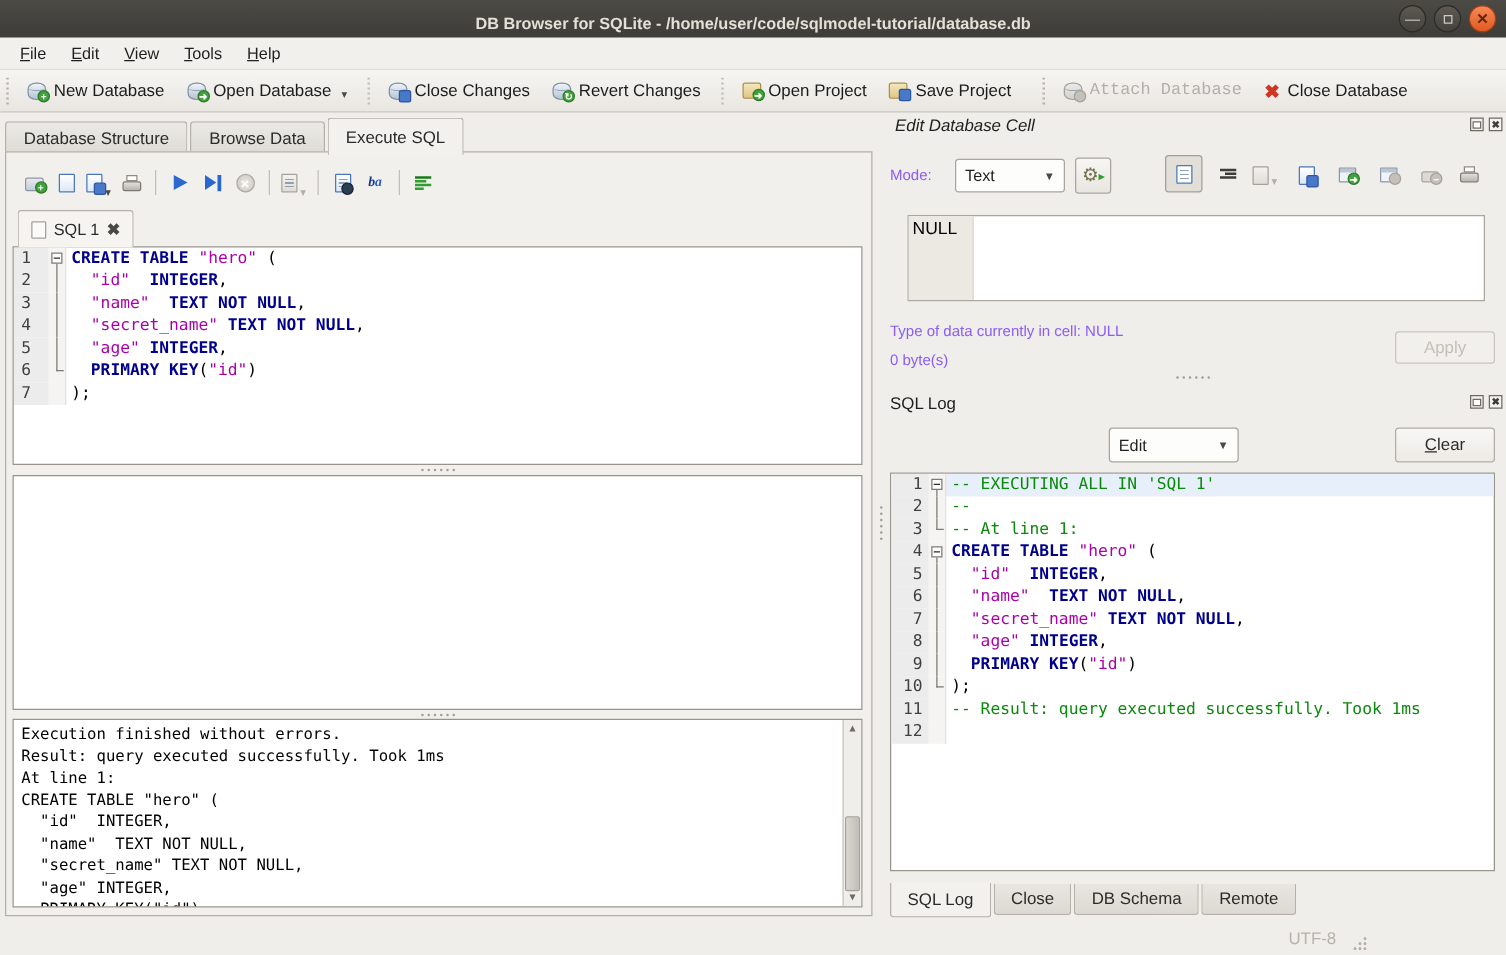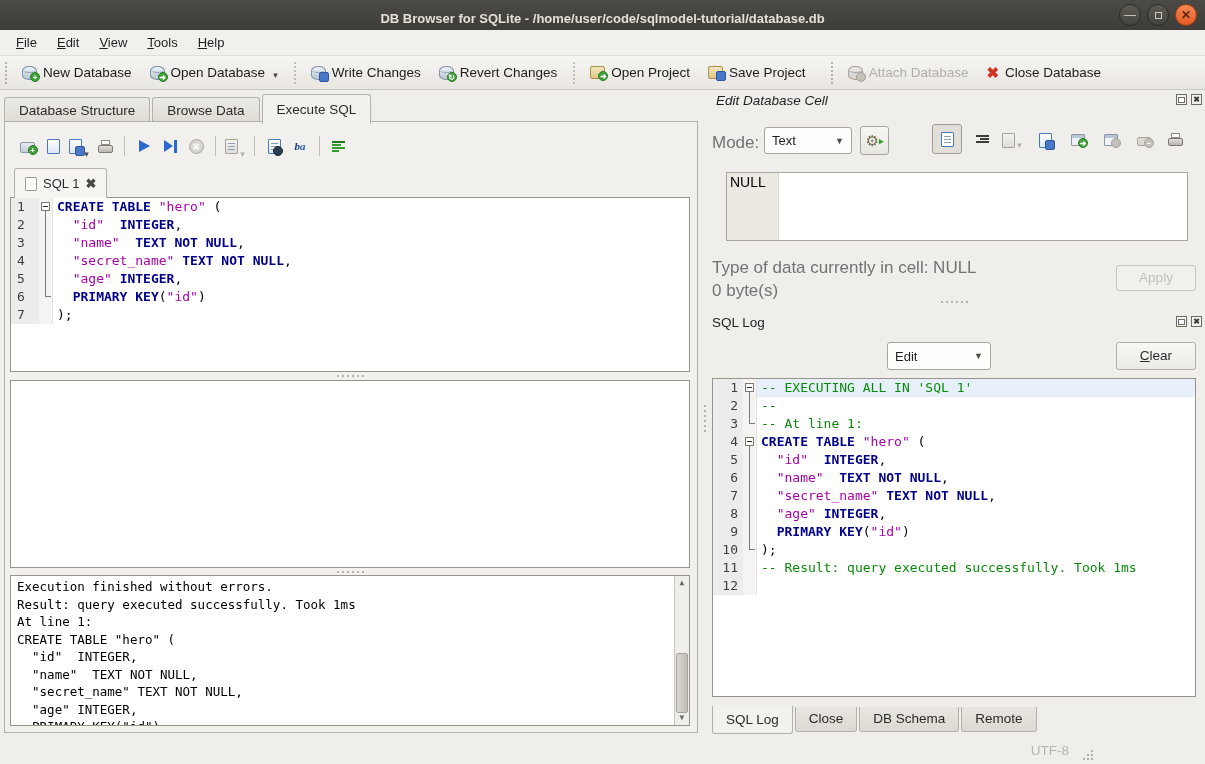--- a/index.html
+++ b/index.html
@@ -25,21 +25,21 @@
   .menu-item u { text-decoration:underline; }
 
   
   .toolbar { position:absolute; left:0; top:56px; width:1205px; height:34px;
     background:linear-gradient(#f6f5f2,#e9e6e1); border-bottom:1px solid #c9c5bf;
     display:flex; align-items:center; }
   .tb-handle { width:7px; height:22px; margin:0 3px;
     background:repeating-linear-gradient(#b5b1aa 0 2px, transparent 2px 4px);
     background-size:2px 4px; background-repeat:repeat-y; background-position:2px 0; }
   .tb-btn { display:flex; align-items:center; gap:6px; padding:4px 9px; border-radius:3px; color:#1c1c1c; font-size:13.5px; }
-  .tb-btn.disabled { color:#b3afa7; }
+  .tb-btn.disabled { color:#b3afa7;font-family:Liberation Mono, monospace; }
   .tb-sep { width:7px; height:22px; margin:0 4px;
     background:repeating-linear-gradient(#c3bfb8 0 2px, transparent 2px 4px);
     background-size:2px 4px; background-repeat:repeat-y; background-position:3px 0; }
   .caret { font-size:9px; color:#4a4a44; margin-left:2px; align-self:flex-end; }
 
   
   .icon { position:relative; display:inline-block; }
   .i-db { width:15px; height:14px; background:linear-gradient(#eef3f9,#b7c5d4); border:1px solid #7e8fa0; border-radius:7px/5px; }
   .i-db:before { content:""; position:absolute; left:0; right:0; top:1px; height:4px; border-bottom:1px solid #93a5b7; border-radius:50%; }
   .i-db.gray { background:linear-gradient(#eceae6,#d4d1cb); border-color:#a5a19a; }
@@ -146,21 +146,21 @@
   .btn.disabled { color:#c3bfb7; background:#f2f0ec; border-color:#c9c5bf; }
 
   .icon-btn { position:absolute; display:flex; align-items:center; justify-content:center; }
   .icon-btn.raised { border:1px solid #a9a59e; border-radius:3px; background:linear-gradient(#f7f6f3,#e9e6e0); }
   .icon-btn.pressed { border:1px solid #a39f98; border-radius:3px; background:#e2dfd9; }
 
   .cell-editor { position:absolute; left:726px; top:172px; width:462px; height:69px; background:#fff; border:1px solid #aaa69f; }
   .cell-editor .gutter { position:absolute; left:0; top:0; bottom:0; width:52px; background:#ece9e3; border-right:1px solid #dcd9d2; }
   .cell-editor .val { position:absolute; left:3px; top:1px; font-size:14px; color:#000; }
 
-  .label { position:absolute; color:#737373; font-size:17px; }
+  .label { position:absolute; color:#8b5cf6; font-size:12px; }
 
   .log-editor { left:712px; top:378px; width:484px; height:319px; }
 
   .btabs { position:absolute; top:707px; display:flex; align-items:flex-start; }
   .btab { padding:4px 13px 5px; margin-right:2px; font-size:13.5px; color:#2b2b2b;
     background:linear-gradient(#e9e6e1,#dcd9d2); border:1px solid #b5b1aa; border-top:none; border-radius:0 0 3px 3px; }
   .btab.active { background:#f3f1ed; padding-top:6px; padding-bottom:6px; margin-top:-1px; }
 
   .statusbar { position:absolute; left:0; top:735px; width:1097px; height:29px; }
   .enc { position:absolute; right:28px; top:8px; color:#b7b3ab; font-size:13.5px; }
@@ -206,21 +206,21 @@
         <span class="badge green">➜</span>
       </span>
     <span>Open Database</span>
     <span class="caret">▾</span>
   </div>
   <div class="tb-sep"></div>
   <div class="tb-btn">
     <span class="icon i-db">
         <span class="badge blue"></span>
       </span>
-    <span>Write Changes</span>
+    <span>Close Changes</span>
   </div>
   <div class="tb-btn">
     <span class="icon i-db">
         <span class="badge green">↻</span>
       </span>
     <span>Revert Changes</span>
   </div>
   <div class="tb-sep"></div>
   <div class="tb-btn">
     <span class="icon i-box">

